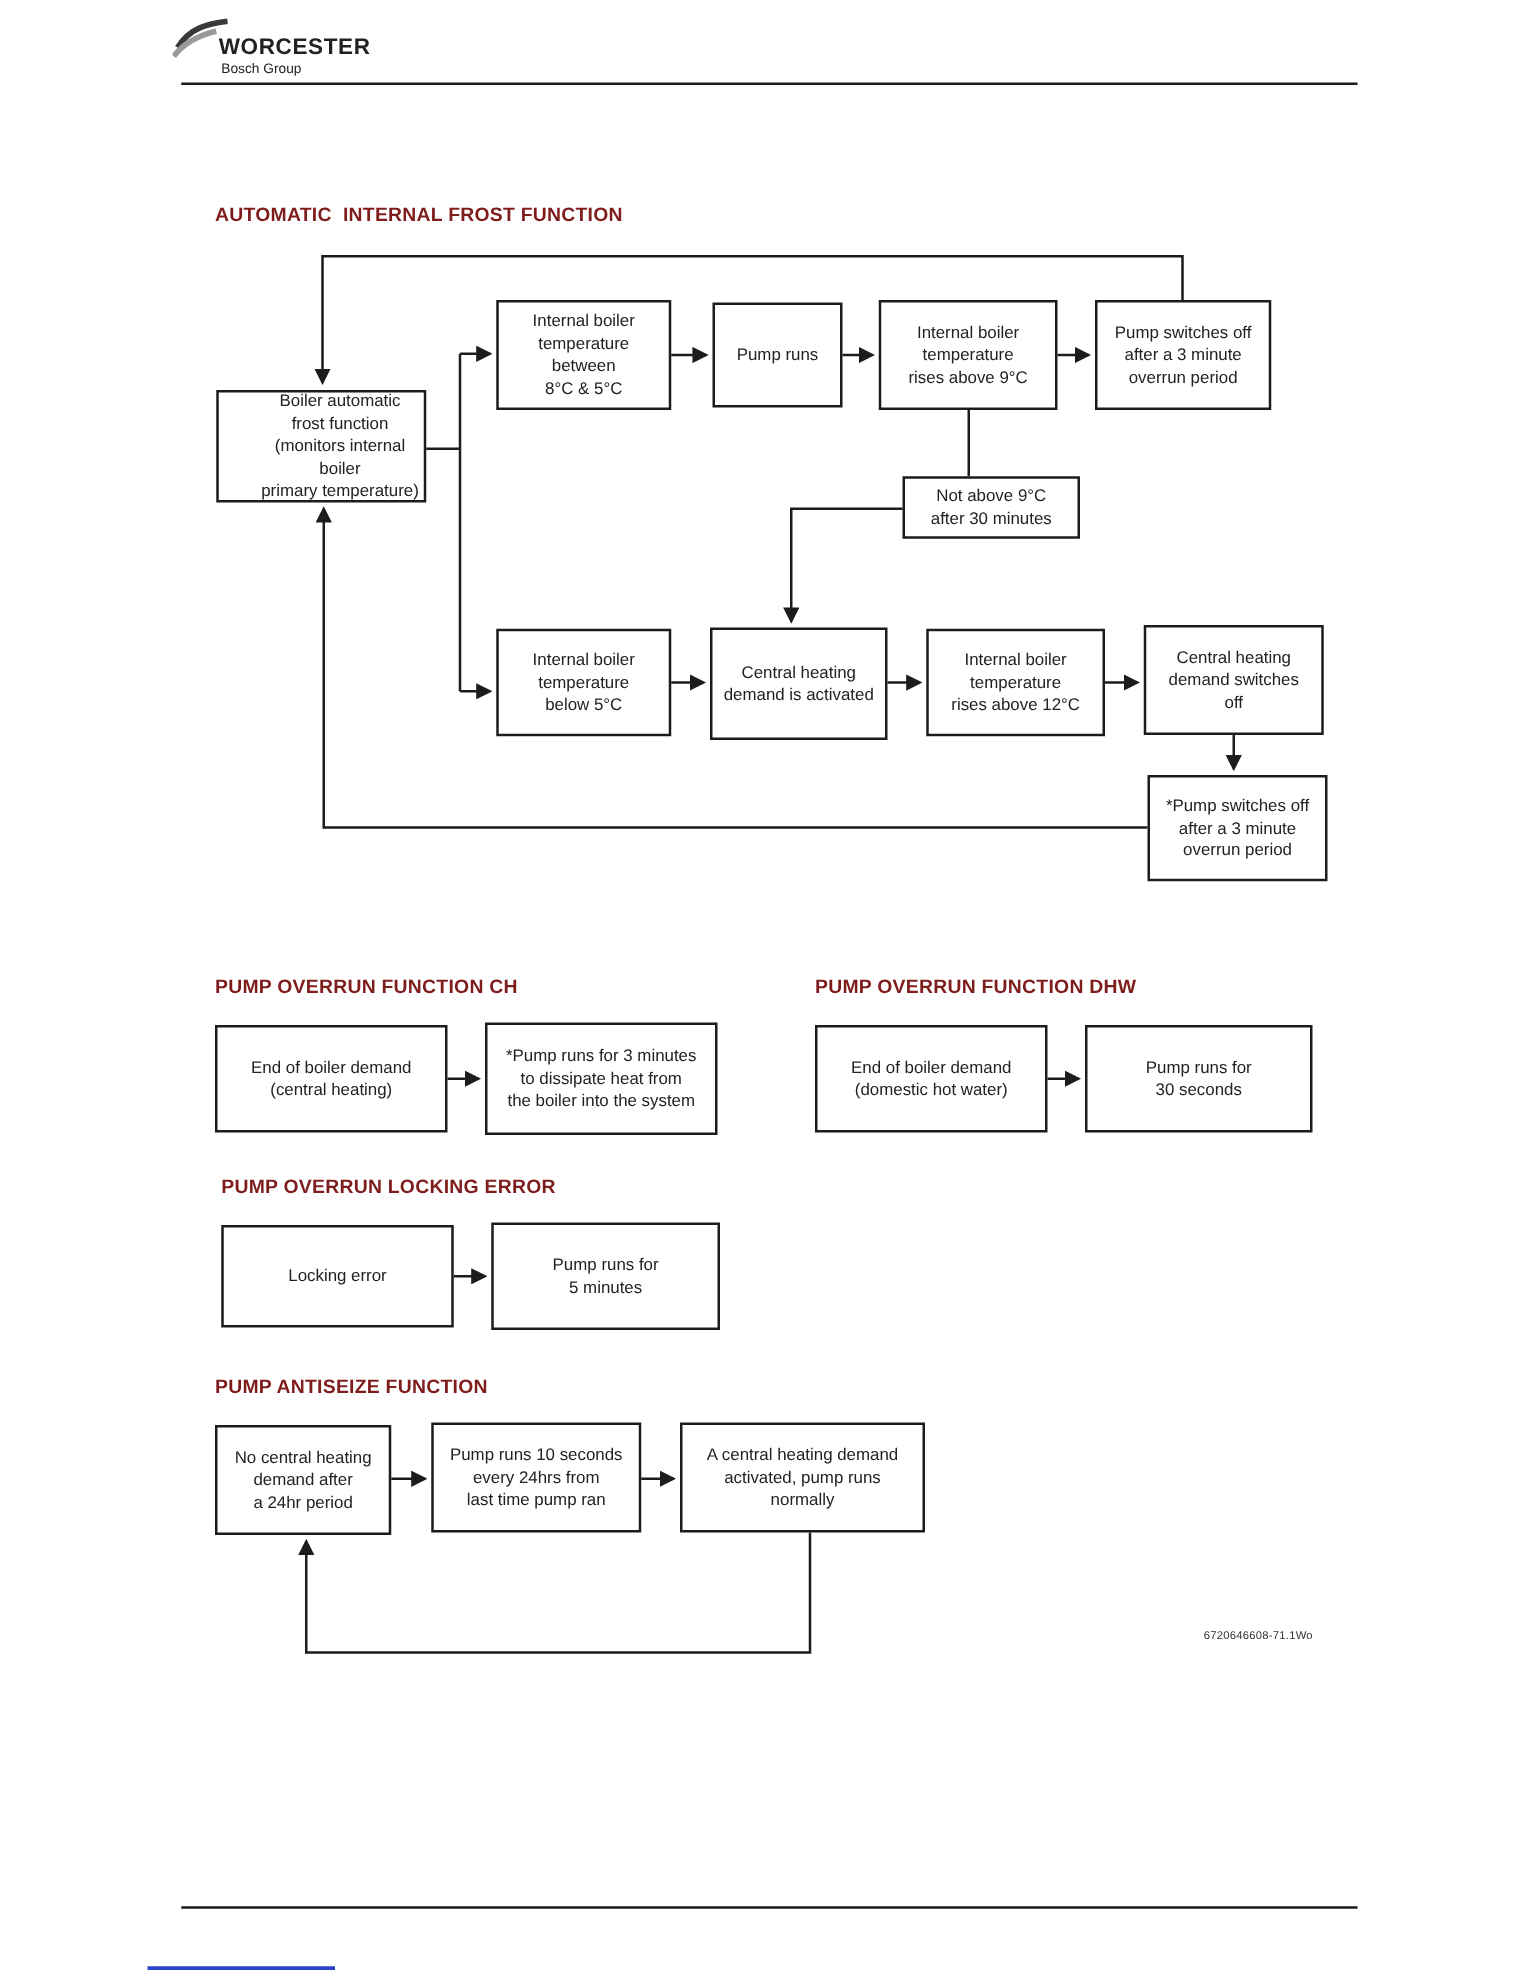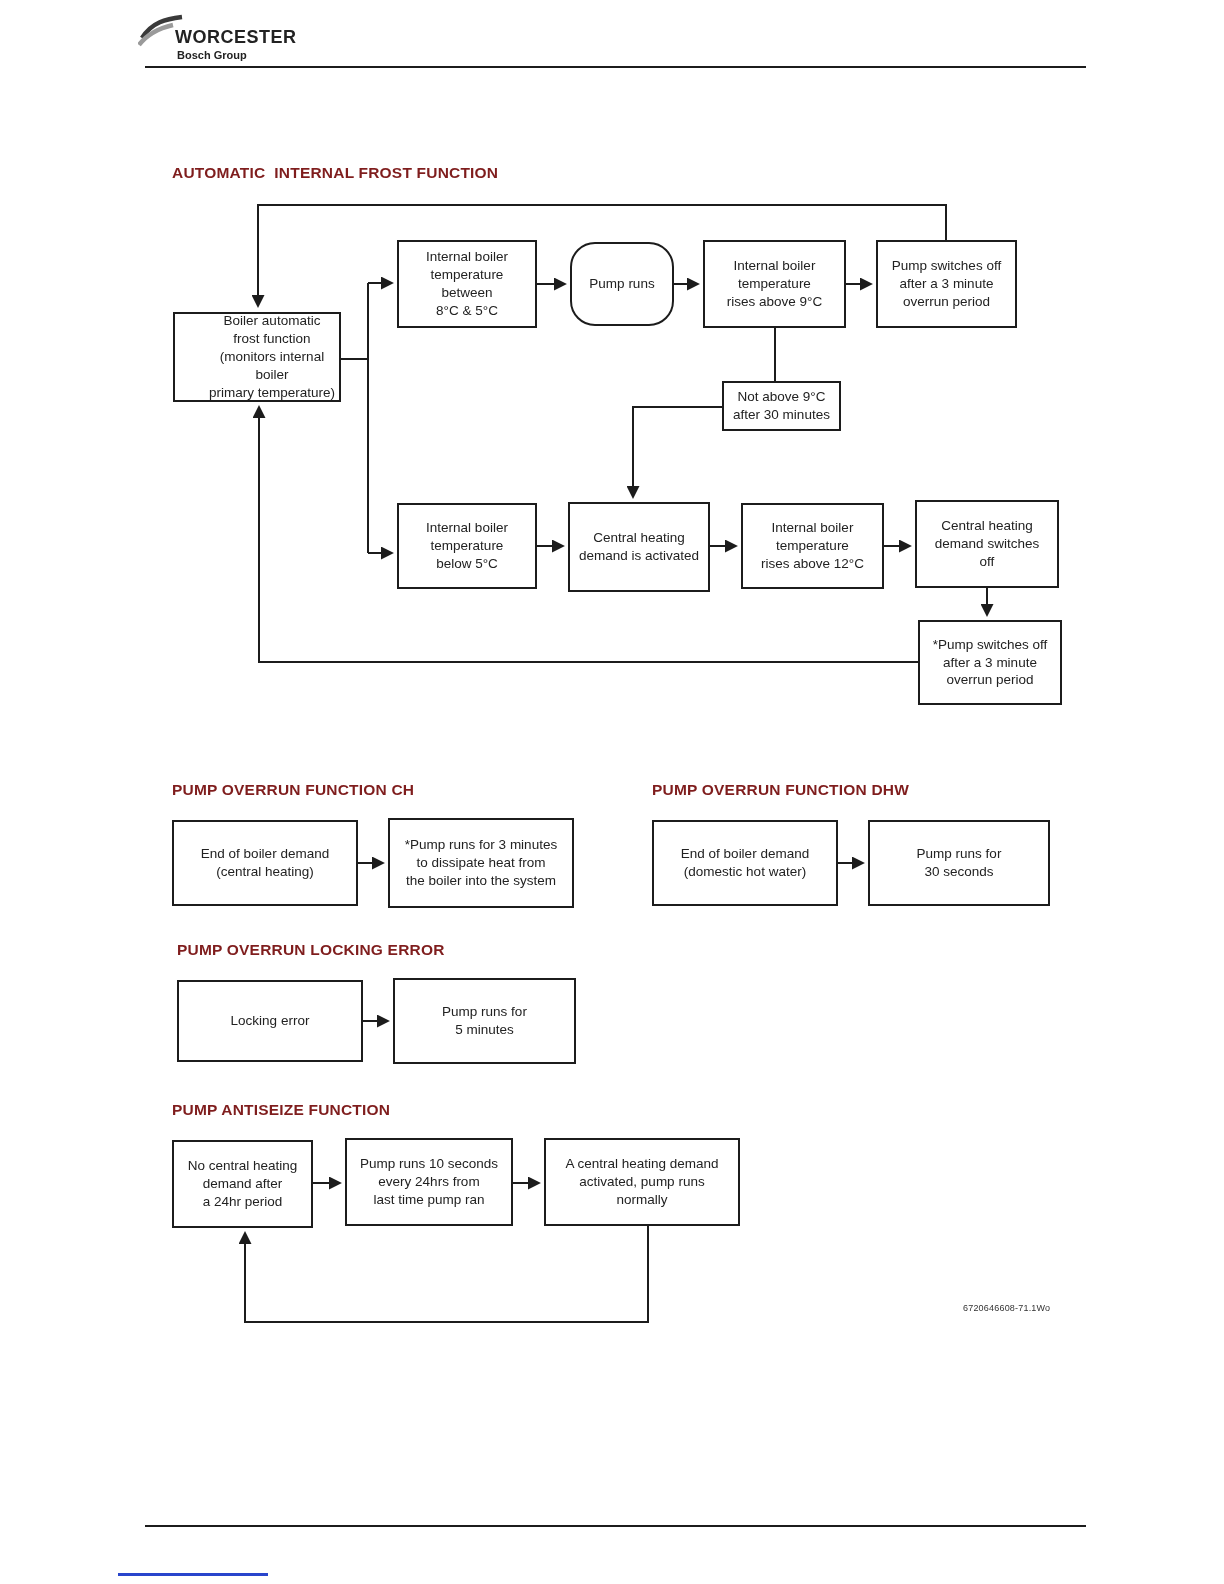--- a/index.html
+++ b/index.html
@@ -2,21 +2,21 @@
 <html><head>
 <meta charset="utf-8">
 <style>
   html,body{margin:0;padding:0;background:#fff;}
   #page{
     position:relative;width:1224px;height:1584px;background:#ffffff;
     font-family:"Liberation Sans","DejaVu Sans",sans-serif;color:#1a1a1a;overflow:hidden;
   }
   .rule{position:absolute;background:#1c1c1c;height:2px;}
   .brand-title{position:absolute;left:175px;top:27px;font-size:18px;font-weight:bold;letter-spacing:.5px;color:#222;}
-  .brand-sub{position:absolute;left:177px;top:49px;font-size:11px;font-weight:bold;color:#222;}
+  .brand-sub{position:absolute;left:177px;top:49px;font-size:11px;font-weight:normal;color:#222;}
   .logo-svg{position:absolute;left:138px;top:14px;}
   .section-title{position:absolute;font-size:15.5px;font-weight:bold;letter-spacing:.2px;white-space:pre;color:#7f1d1d;}
   .box{
     position:absolute;box-sizing:border-box;border:2px solid #1c1c1c;background:#fff;
     display:flex;align-items:center;justify-content:center;text-align:center;
     white-space:pre-line;font-size:13.5px;line-height:1.32;padding:2px;color:#222;
   }
   .overlay{position:absolute;left:0;top:0;pointer-events:none;}
   .note{
     position:absolute;left:788px;top:990px;width:250px;font-size:18px;line-height:26.5px;
@@ -45,29 +45,29 @@
 
     <div class="box" style="left:173px;top:312px;width:168px;height:90px;padding-left:32px;">Boiler automatic
 frost function
 (monitors internal boiler
 primary temperature)</div>
 
     <div class="box" style="left:397px;top:240px;width:140px;height:88px;">Internal boiler
 temperature
 between
 8°C &amp; 5°C</div>
-    <div class="box" style="left:570px;top:242px;width:104px;height:84px;border-radius:25px;">Pump runs</div>
+    <div class="box" style="left:570px;top:242px;width:104px;height:84px;">Pump runs</div>
     <div class="box" style="left:703px;top:240px;width:143px;height:88px;">Internal boiler
 temperature
 rises above 9°C</div>
     <div class="box" style="left:876px;top:240px;width:141px;height:88px;">Pump switches off
 after a 3 minute
 overrun period</div>
 
-    <div class="box" style="left:722px;top:381px;width:119px;height:50px;">Not above 9°C
+    <div class="box" style="left:722px;top:381px;width:142px;height:50px;">Not above 9°C
 after 30 minutes</div>
 
     <div class="box" style="left:397px;top:503px;width:140px;height:86px;">Internal boiler
 temperature
 below 5°C</div>
     <div class="box" style="left:568px;top:502px;width:142px;height:90px;">Central heating
 demand is activated</div>
     <div class="box" style="left:741px;top:503px;width:143px;height:86px;">Internal boiler
 temperature
 rises above 12°C</div>

